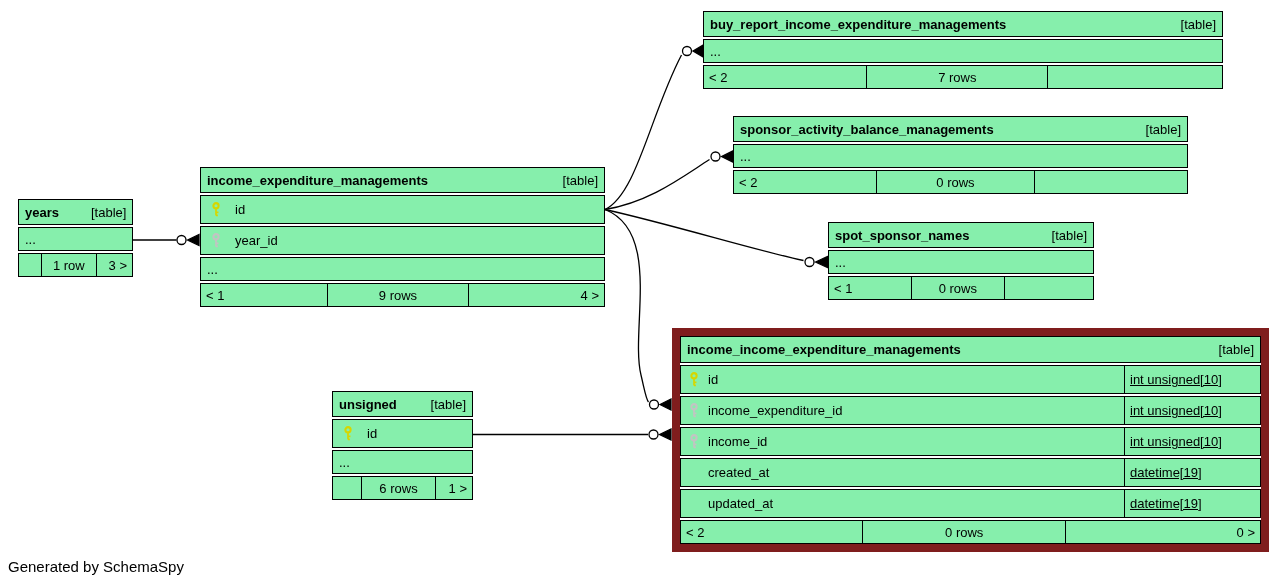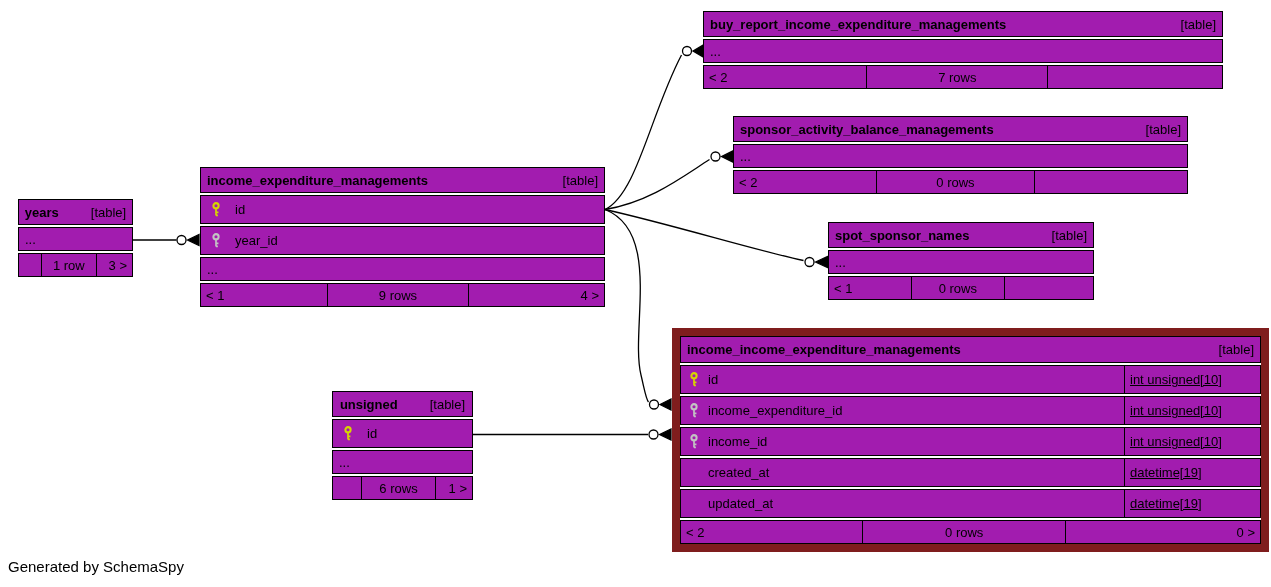--- a/index.html
+++ b/index.html
@@ -1,25 +1,25 @@
 <!DOCTYPE html>
 <html><head>
 <meta charset="utf-8">
 <style>
   html,body{margin:0;padding:0;background:#fff;}
   #canvas{position:relative;width:1271px;height:587px;background:#fff;overflow:hidden;
           font-family:"Liberation Sans",sans-serif;font-size:13px;color:#000;}
   #edges{position:absolute;left:0;top:0;z-index:0;pointer-events:none;}
   .tbl{position:absolute;z-index:1;}
-  .tbl .box{border:1px solid #000;background:#a21caf;box-sizing:border-box;}
+  .tbl .box{border:1px solid #000;background:#86efac;box-sizing:border-box;}
   .tbl .box + .box{margin-top:2px;}
   .tbl.focused{border:8px solid #7f1d1d;}
   .header{height:26px;display:flex;align-items:center;justify-content:space-between;
           padding:0 6px;background:#f3f3f3;}
-  .tbl.small .header{justify-content:center;gap:20px;}
+  .tbl.small .header{gap:20px;}
   .tname{font-weight:bold;white-space:nowrap;}
   .ttag{white-space:nowrap;margin-left:12px;}
   .row{height:29px;display:flex;align-items:center;padding:0;}
   .row.ellipsis{height:24px;padding-left:6px;align-items:center;}
   .keyicon{width:11px;margin-left:10px;margin-right:13px;display:inline-flex;align-items:center;flex:0 0 auto;}
   .tbl.focused .keyicon{margin-left:8px;margin-right:8px;}
   .pk{color:#d6d600;}
   .fk{color:#c3c3c3;}
   .spacer{color:transparent;}
   .fname{white-space:nowrap;flex:1 1 auto;}

